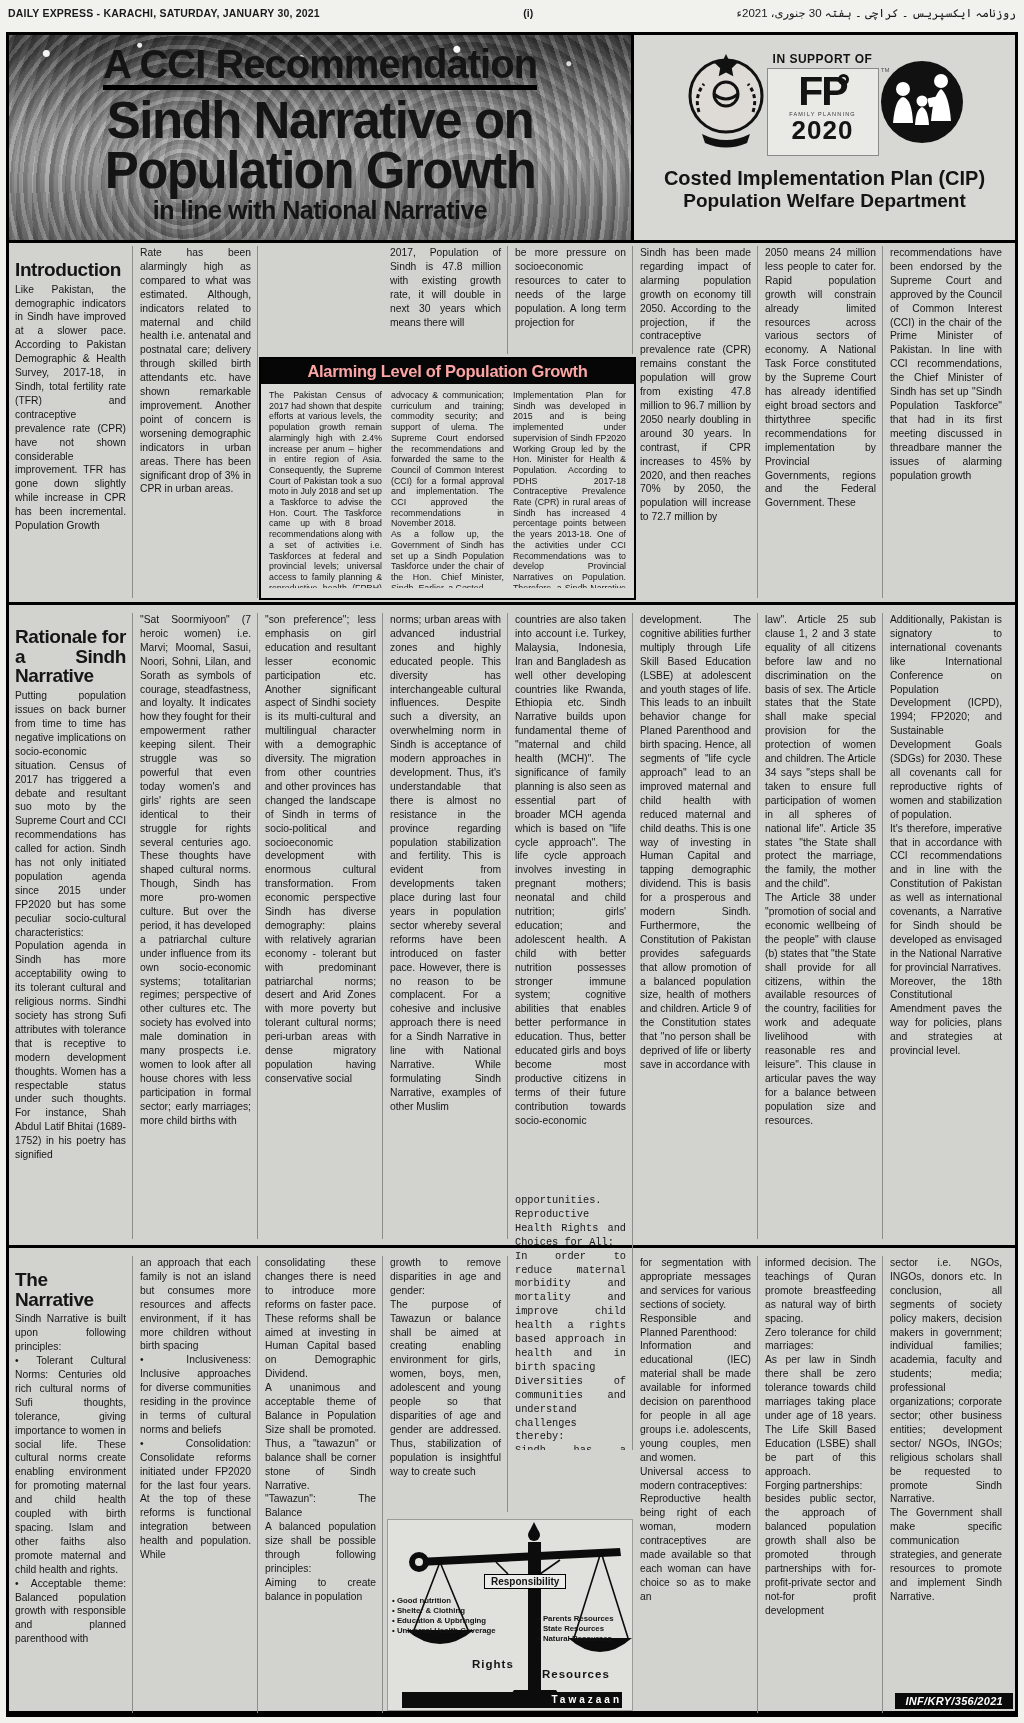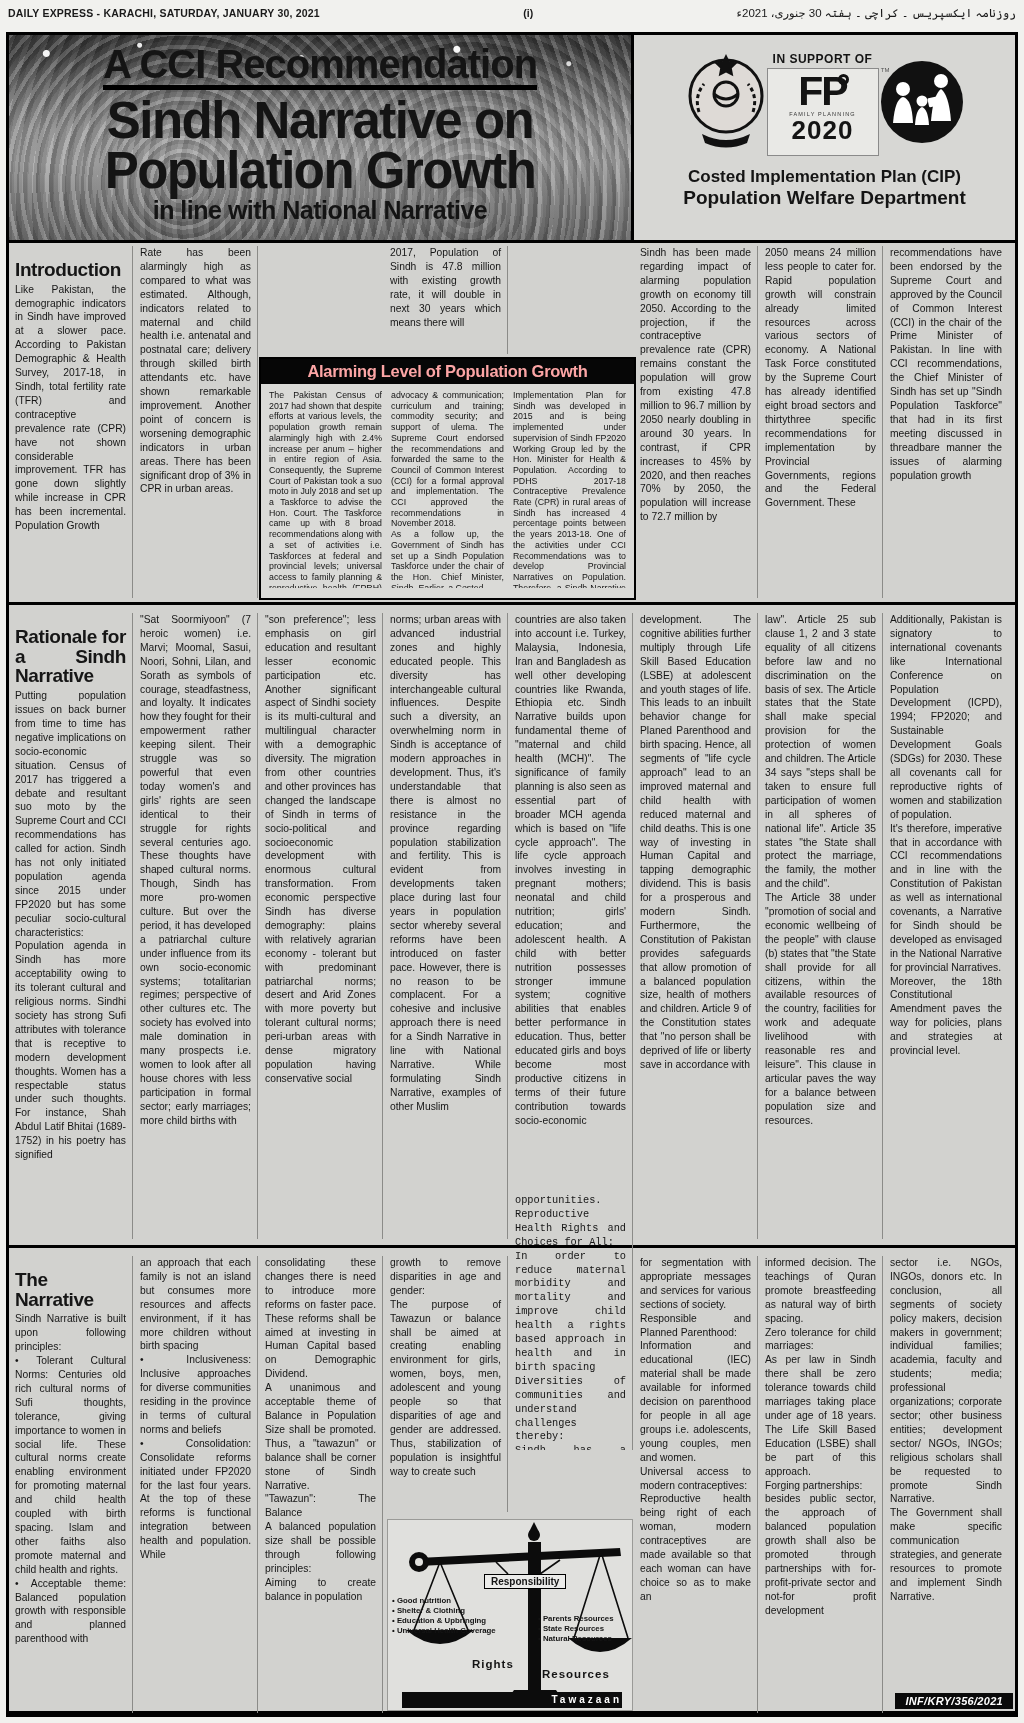--- a/index.html
+++ b/index.html
@@ -38,21 +38,21 @@
   .support { display:flex; flex-direction:column; align-items:center; }
   .support-label { font-size:12px; font-weight:bold; letter-spacing:.5px; margin-bottom:2px; }
   .fp-box { position:relative; width:112px; height:88px; border:1px solid #8a8a8a; background:#e9e9e6; padding-top:4px; }
   .fp-tm { position:absolute; right:-12px; top:-2px; font-size:6px; color:#555; }
   .fp-main { font-size:41px; font-weight:bold; letter-spacing:-2px; line-height:.9; position:relative; display:inline-block; }
   .fp-ring { position:absolute; right:-2px; top:1px; width:11px; height:11px; border:3px solid #111; border-radius:50%; background:transparent; }
   .fp-ring::after { content:""; position:absolute; left:2.5px; top:2.5px; width:3px; height:3px; border-radius:50%; background:#111; }
   .fp-small { font-size:5.5px; letter-spacing:1.2px; color:#333; margin-top:1px; }
   .fp-year { font-size:26px; font-weight:bold; letter-spacing:1px; line-height:1; }
   .org-lines { margin-top:4px; }
-  .org-l1 { font-size:17px; font-weight:bold; }
+  .org-l1 { font-size:20px; font-weight:bold; }
   .org-l2, .org-l3 { font-size:19px; font-weight:bold; line-height:1.15; }
 
   
   .col { position:absolute; width:118px; padding-right:6px; border-right:1px solid #8b8b88; font-size:10.3px; line-height:13.9px; text-align:justify; white-space:pre-line; overflow:hidden; color:#161616; }
   .col.last { border-right:none; }
   .col h2 { font-size:19px; line-height:1.04; margin-bottom:3px; letter-spacing:-.4px; white-space:normal; }
 
   .rule { position:absolute; left:0; width:100%; height:3px; background:#000; }
 
   
@@ -135,20 +135,21 @@
           <div class="org-l1">Costed Implementation Plan (CIP)</div>
           <div class="org-l2">Population Welfare Department</div>
         </div>
       </div>
     </div>
 
     <div class="col" style="left:6px; top:211px; height:352px;">
       <h2>Introduction</h2><span>Like Pakistan, the demographic indicators in Sindh have improved at a slower pace. According to Pakistan Demographic &amp; Health Survey, 2017-18, in Sindh, total fertility rate (TFR) and contraceptive prevalence rate (CPR) have not shown considerable improvement. TFR has gone down slightly while increase in CPR has been incremental. Population Growth</span></div>
     <div class="col" style="left:131px; top:211px; height:352px;">Rate has been alarmingly high as compared to what was estimated. Although, indicators related to maternal and child health i.e. antenatal and postnatal care; delivery through skilled birth attendants etc. have shown remarkable improvement. Another point of concern is worsening demographic indicators in urban areas. There has been significant drop of 3% in CPR in urban areas.</div>
     <div class="col" style="left:381px; top:211px; height:108px;">2017, Population of Sindh is 47.8 million with existing growth rate, it will double in next 30 years which means there will</div>
+    <div class="col" style="left:506px; top:211px; height:108px;">be more pressure on socioeconomic resources to cater to needs of the large population. A long term projection for</div>
     <div class="col" style="left:631px; top:211px; height:352px;">Sindh has been made regarding impact of alarming population growth on economy till 2050. According to the projection, if the contraceptive prevalence rate (CPR) remains constant the population will grow from existing 47.8 million to 96.7 million by 2050 nearly doubling in around 30 years. In contrast, if CPR increases to 45% by 2020, and then reaches 70% by 2050, the population will increase to 72.7 million by</div>
     <div class="col" style="left:756px; top:211px; height:352px;">2050 means 24 million less people to cater for. Rapid population growth will constrain already limited resources across various sectors of economy. A National Task Force constituted by the Supreme Court has already identified eight broad sectors and thirtythree specific recommendations for implementation by Provincial Governments, regions and the Federal Government. These</div>
     <div class="col last" style="left:881px; top:211px; height:352px;">recommendations have been endorsed by the Supreme Court and approved by the Council of Common Interest (CCI) in the chair of the Prime Minister of Pakistan. In line with CCI recommendations, the Chief Minister of Sindh has set up "Sindh Population Taskforce" that had in its first meeting discussed in threadbare manner the issues of alarming population growth</div>
 
     <div class="abox">
       <div class="abox-title">Alarming Level of Population Growth</div>
       <div class="abox-cols">
         <div class="abox-col">The Pakistan Census of 2017 had shown that despite efforts at various levels, the population growth remain alarmingly high with 2.4% increase per anum – higher in entire region of Asia. Consequently, the Supreme Court of Pakistan took a suo moto in July 2018 and set up a Taskforce to advise the Hon. Court. The Taskforce came up with 8 broad recommendations along with a set of activities i.e. Taskforces at federal and provincial levels; universal access to family planning &amp; reproductive health (FPRH) services; financing; legislation;</div>
         <div class="abox-col">advocacy &amp; communication; curriculum and training; commodity security; and support of ulema. The Supreme Court endorsed the recommendations and forwarded the same to the Council of Common Interest (CCI) for a formal approval and implementation. The CCI approved the recommendations in November 2018.
 As a follow up, the Government of Sindh has set up a Sindh Population Taskforce under the chair of the Hon. Chief Minister, Sindh. Earlier, a Costed</div>

